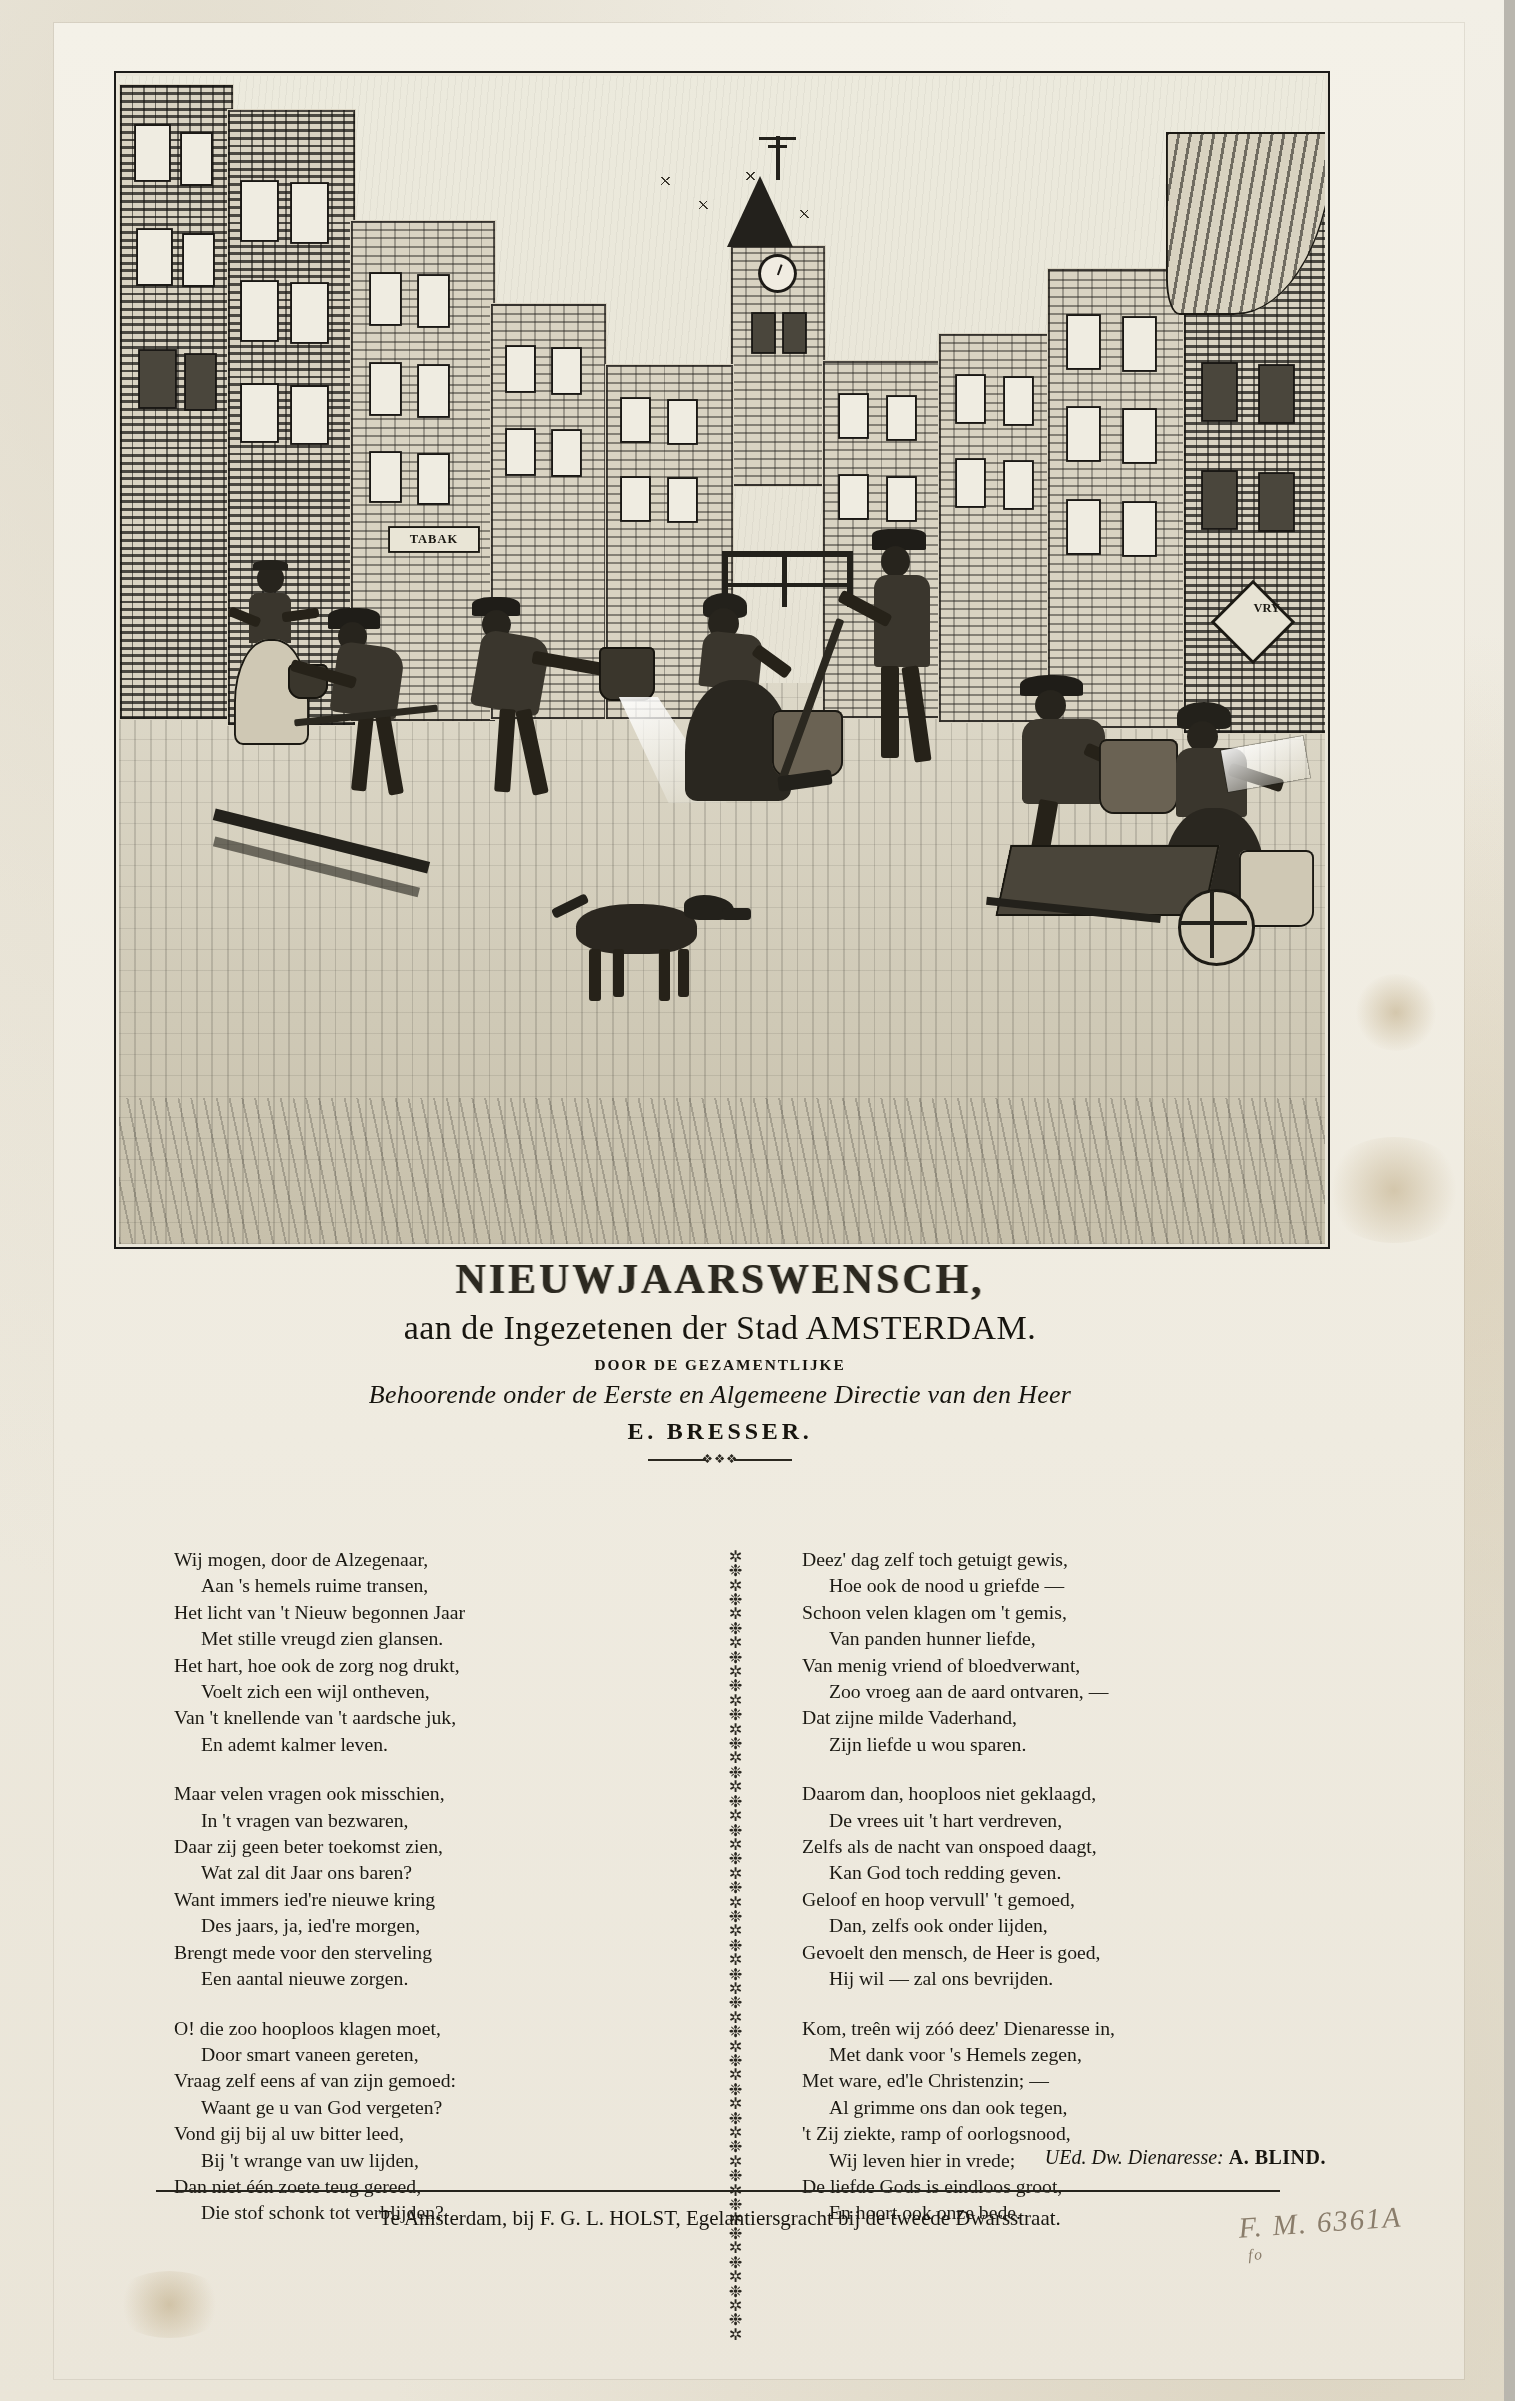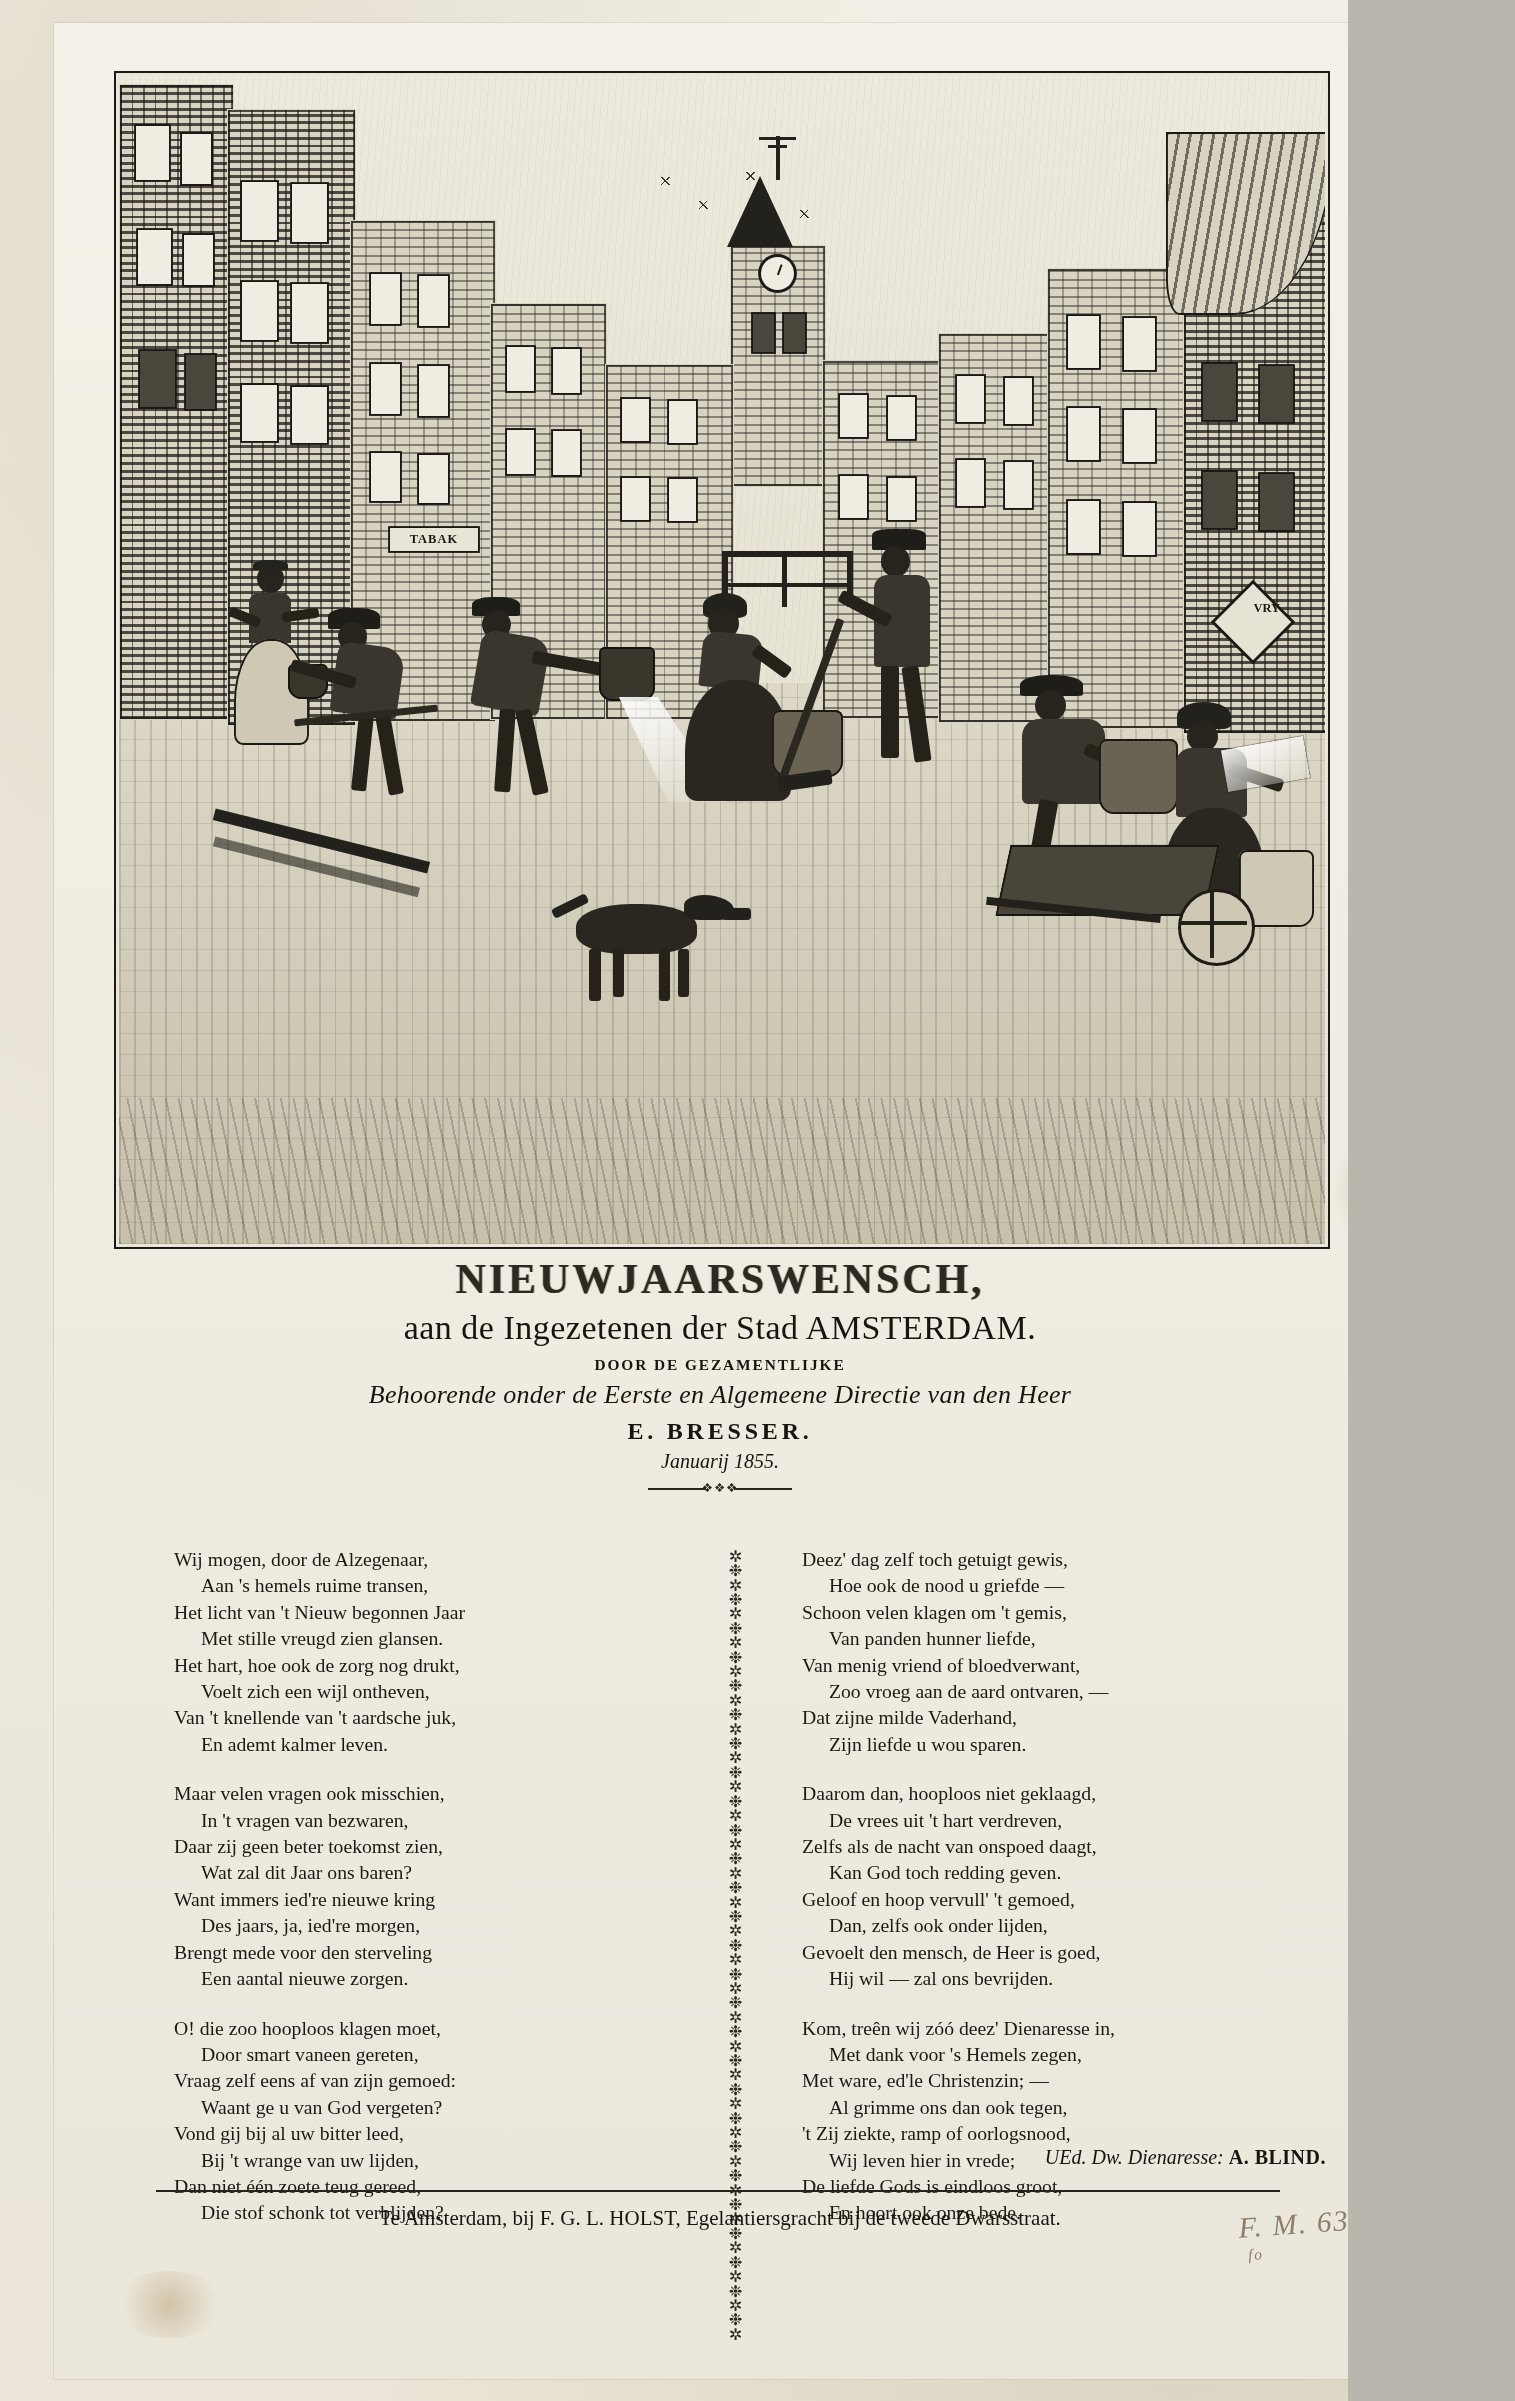--- a/index.html
+++ b/index.html
@@ -1,19 +1,19 @@
 <!DOCTYPE html>
 <html><head>
 <meta charset="utf-8">
 <style>
   html,body{margin:0;padding:0;background:#b9b6ae;}
   body{font-family:"Liberation Serif", serif;}
   .page{
     position:relative;
-    width:1348px;height:2402px;
+    width:1504px;height:2402px;
     background:#3b82f6;
     overflow:hidden;
   }
   
   .page:before{
     content:"";position:absolute;inset:0;
     background:
       radial-gradient(ellipse at 12% 8%, rgba(214,206,186,.55), rgba(214,206,186,0) 45%),
       radial-gradient(ellipse at 88% 92%, rgba(206,196,172,.5), rgba(206,196,172,0) 50%),
       radial-gradient(ellipse at 95% 52%, rgba(200,182,146,.35), rgba(200,182,146,0) 35%),
@@ -353,21 +353,20 @@
 
         </div>
       </div>
 
       <div class="titleblock">
         <div class="t-main">NIEUWJAARSWENSCH,</div>
         <div class="t-sub1">aan de Ingezetenen der Stad AMSTERDAM.</div>
         <div class="t-sub2">DOOR DE GEZAMENTLIJKE</div>
         <div class="t-it">Behoorende onder de Eerste en Algemeene Directie van den Heer</div>
         <div class="t-name">E. BRESSER.</div>
-        <div class="t-date">Januarij 1855.</div>
         <div class="rule-orn">
             <i>❖❖❖</i>
           </div>
       </div>
 
       <div class="poem">
         <div class="col left">
           <div class="stanza">
             <div class="ln">Wij mogen, door de Alzegenaar,</div>
             <div class="ln ind">Aan 's hemels ruime transen,</div>

